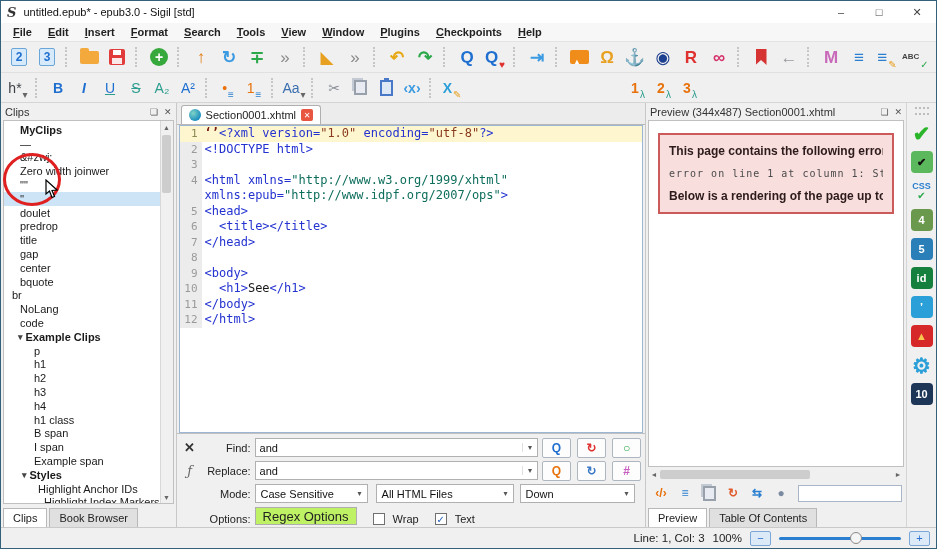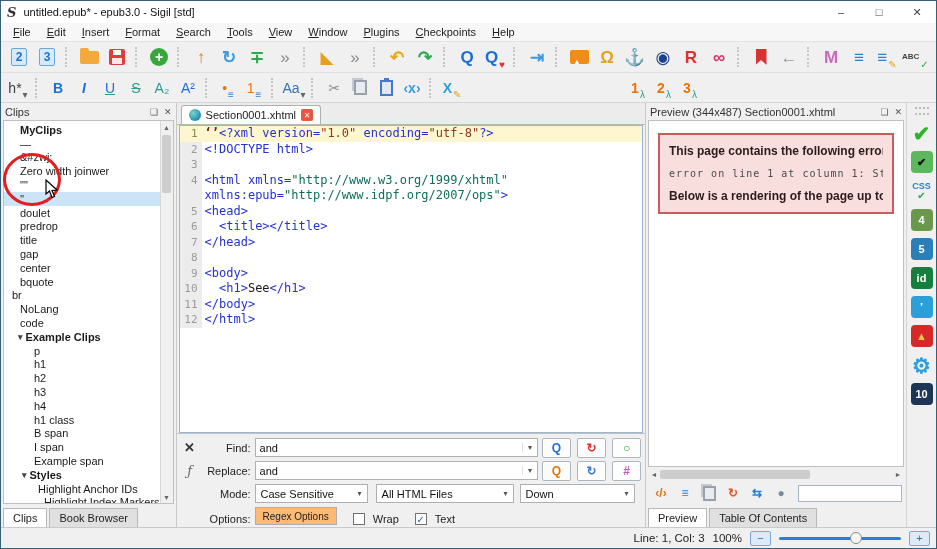--- a/index.html
+++ b/index.html
@@ -7,21 +7,21 @@
   .window { position:relative; width:937px; height:549px; background:#f0f0f0; border:1px solid #35607a; display:flex; flex-direction:column; overflow:hidden; }
 
   
   .titlebar { height:22px; background:#ffffff; display:flex; align-items:center; padding-left:6px; font-size:11px; color:#111; flex:0 0 auto; }
   .appicon { font-family:"DejaVu Serif",serif; font-style:italic; font-weight:bold; font-size:13px; color:#333; margin-right:7px; }
   .win-controls { margin-left:auto; display:flex; height:100%; }
   .win-btn { width:38px; display:flex; align-items:center; justify-content:center; font-size:11px; color:#444; }
 
   
   .menubar { height:19px; background:#f7f7f7; display:flex; align-items:center; padding-left:4px; font-size:11px; color:#222; border-bottom:1px solid #e3e3e3; flex:0 0 auto; }
-  .menu-item { padding:2px 8px; display:inline-block; }
+  .menu-item { padding:2px 8px; display:inline-block;font-weight:bold; }
   .menu-item::first-letter { text-decoration:underline; }
 
   
   .toolbar { display:flex; align-items:center; background:#f0f0f0; padding:0 4px; flex:0 0 auto; }
   .tb1 { height:31px; border-bottom:1px solid #e0e0e0; }
   .tb2 { height:30px; border-bottom:1px solid #d5d5d5; }
   .tbtn { min-width:26px; height:26px; display:flex; align-items:center; justify-content:center; margin:0 1px; border-radius:3px; position:relative; }
   .tb2 .tbtn { min-width:24px; height:24px; }
   .tbtn .g { font-size:17px; line-height:1; }
   .tb2 .tbtn .g { font-size:14px; }
@@ -91,21 +91,21 @@
   .fp-f { font-family:"DejaVu Serif",serif; font-style:italic; font-size:13px; color:#666; }
   .fp-body { flex:1 1 auto; display:flex; flex-direction:column; gap:2px; }
   .fp-row { display:flex; align-items:center; gap:4px; height:21px; }
   .fp-label { width:50px; text-align:right; font-size:11px; color:#222; flex:0 0 auto; }
   .combo { flex:1 1 auto; height:19px; background:#fff; border:1px solid #b0b0b0; display:flex; align-items:center; font-size:11px; padding-left:4px; color:#111; }
   .combo .caret { margin-left:auto; width:15px; text-align:center; font-size:8px; color:#555; border-left:1px solid #e0e0e0; }
   .fbtn { width:29px; height:20px; border:1px solid #aeb6bf; background:#fdfdfd; border-radius:2px; display:flex; align-items:center; justify-content:center; font-size:12px; font-weight:bold; }
   .dd { height:19px; background:#fff; border:1px solid #b0b0b0; display:flex; align-items:center; font-size:11px; padding-left:5px; color:#111; }
   .dd .caret { margin-left:auto; width:14px; text-align:center; font-size:8px; color:#555; }
   .dd.w1 { width:113px; } .dd.w2 { width:138px; margin-left:4px; } .dd.w3 { width:115px; margin-left:2px; }
-  .obtn { height:18px; border:1px solid #aeaeae; background:#fdba74; font-size:10px; padding:0 7px; display:flex; align-items:center; color:#222; }
+  .obtn { height:18px; border:1px solid #aeaeae; background:#bef264; font-size:13px; padding:0 7px; display:flex; align-items:center; color:#222; }
   .chk { width:12px; height:12px; border:1px solid #707070; background:#fff; display:flex; align-items:center; justify-content:center; font-size:10px; color:#1f5fbf; margin-left:12px; }
   .chk-label { font-size:11px; margin-left:4px; color:#222; }
 
   
   .preview { width:260px; display:flex; flex-direction:column; background:#f0f0f0; flex:0 0 auto; }
   .pcontent { flex:1 1 auto; background:#fff; border:1px solid #c0c0c0; margin:0 2px; overflow:hidden; }
   .errbox { margin:12px 9px; background:#f9dede; border:2px solid #cc5a5a; padding:9px 9px; overflow:hidden; }
   .err-title { font-size:12px; font-weight:bold; color:#2d1a1a; white-space:nowrap; overflow:hidden; }
   .err-detail { font-family:"DejaVu Sans Mono",monospace; font-size:10px; letter-spacing:1px; color:#4a4a4a; margin:10px 0; white-space:nowrap; overflow:hidden; }
   .err-footer { font-size:12px; font-weight:bold; color:#2d1a1a; white-space:nowrap; overflow:hidden; }

